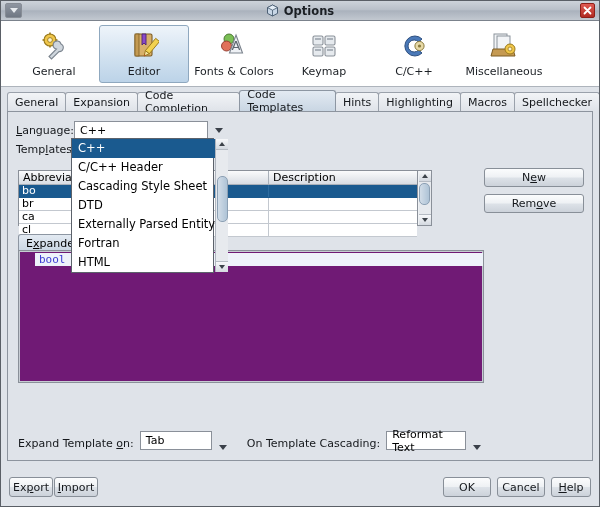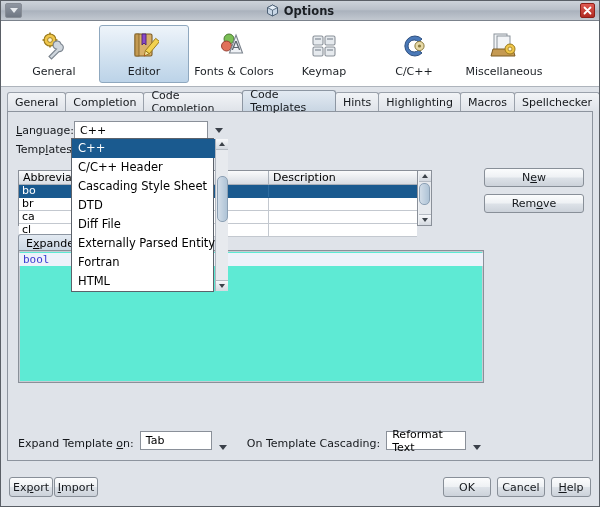--- a/index.html
+++ b/index.html
@@ -219,24 +219,24 @@
     font-size: 11px;
     border: 1px solid #8d96a2; border-bottom: none;
     border-radius: 3px 3px 0 0;
     background: linear-gradient(to bottom,#e3eaf2,#c9d6e3);
     max-width: 96px; overflow: hidden; white-space: nowrap;
   }
   #exp-area {
     position: absolute;
     left: 10px; top: 138px; right: 108px;
     height: 133px;
-    background: #5eead4;
+    background: #701a75;
     border: 1px solid #8a9099;
     box-shadow: inset 0 0 0 1px #c7ccd3;
-    padding: 2px 0 0 0;
+    padding: 2px 0 0 16px;
     overflow: hidden;
   }
   #exp-first-line {
     background: #eef2fa;
     height: 13px;
     font-family: "DejaVu Sans Mono", "Liberation Mono", monospace;
     font-size: 11px;
     color: #3a3ad0;
     padding-left: 4px;
     line-height: 13px;
@@ -406,21 +406,21 @@
       </div>
       <span class="tb-label">Miscellaneous</span>
     </div>
   </div>
 
   <div id="tabstrip">
     <div class="tab">
         <span>General</span>
       </div>
     <div class="tab">
-        <span>Completion</span>
+        <span>Expansion</span>
       </div>
     <div class="tab">
         <span>Code Completion</span>
       </div>
     <div class="tab active">
         <span>Code Templates</span>
       </div>
     <div class="tab">
         <span>Hints</span>
       </div>
@@ -534,21 +534,20 @@
       <div class="btn w-help"><span class="u">H</span>elp</div>
     </div>
   </div>
 
   <div id="dropdown">
     <div id="dd-list">
       <div class="dd-item sel">C++</div>
       <div class="dd-item">C/C++ Header</div>
       <div class="dd-item">Cascading Style Sheet</div>
       <div class="dd-item">DTD</div>
-      <div class="dd-item">Diff File</div>
       <div class="dd-item">Externally Parsed Entity</div>
       <div class="dd-item">Fortran</div>
       <div class="dd-item">HTML</div>
     </div>
     <div id="dd-scroll">
       <div class="sb-arrow">
           <div class="sb-tri-up"></div>
         </div>
       <div class="sb-track">
         <div class="sb-thumb" style="height:46px;margin-top:26px;"></div>

